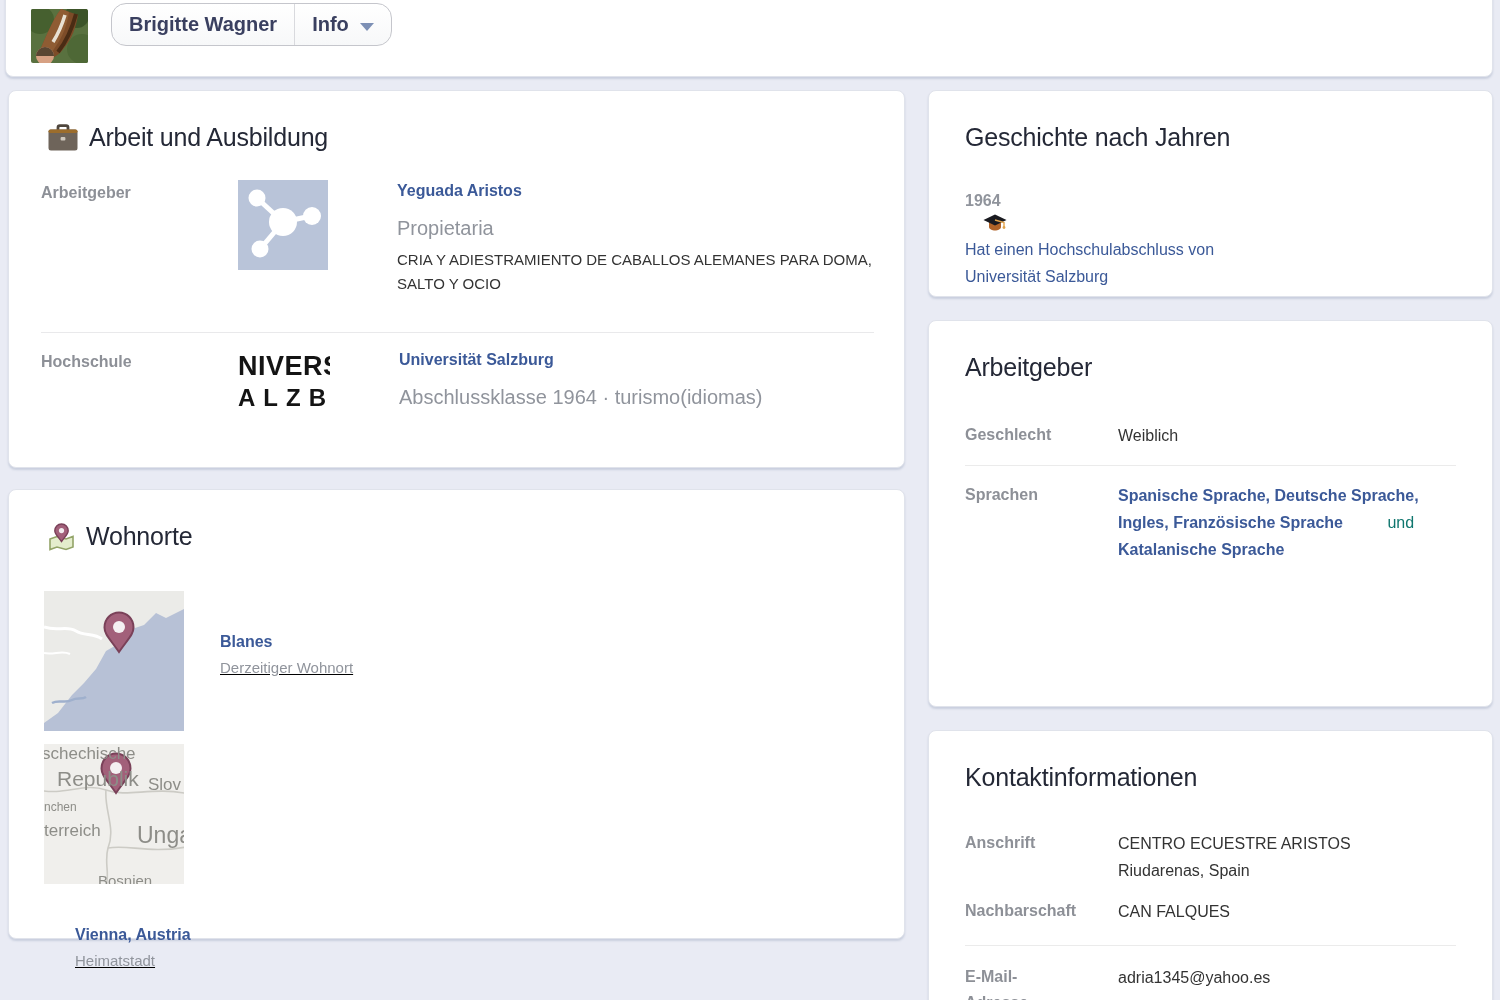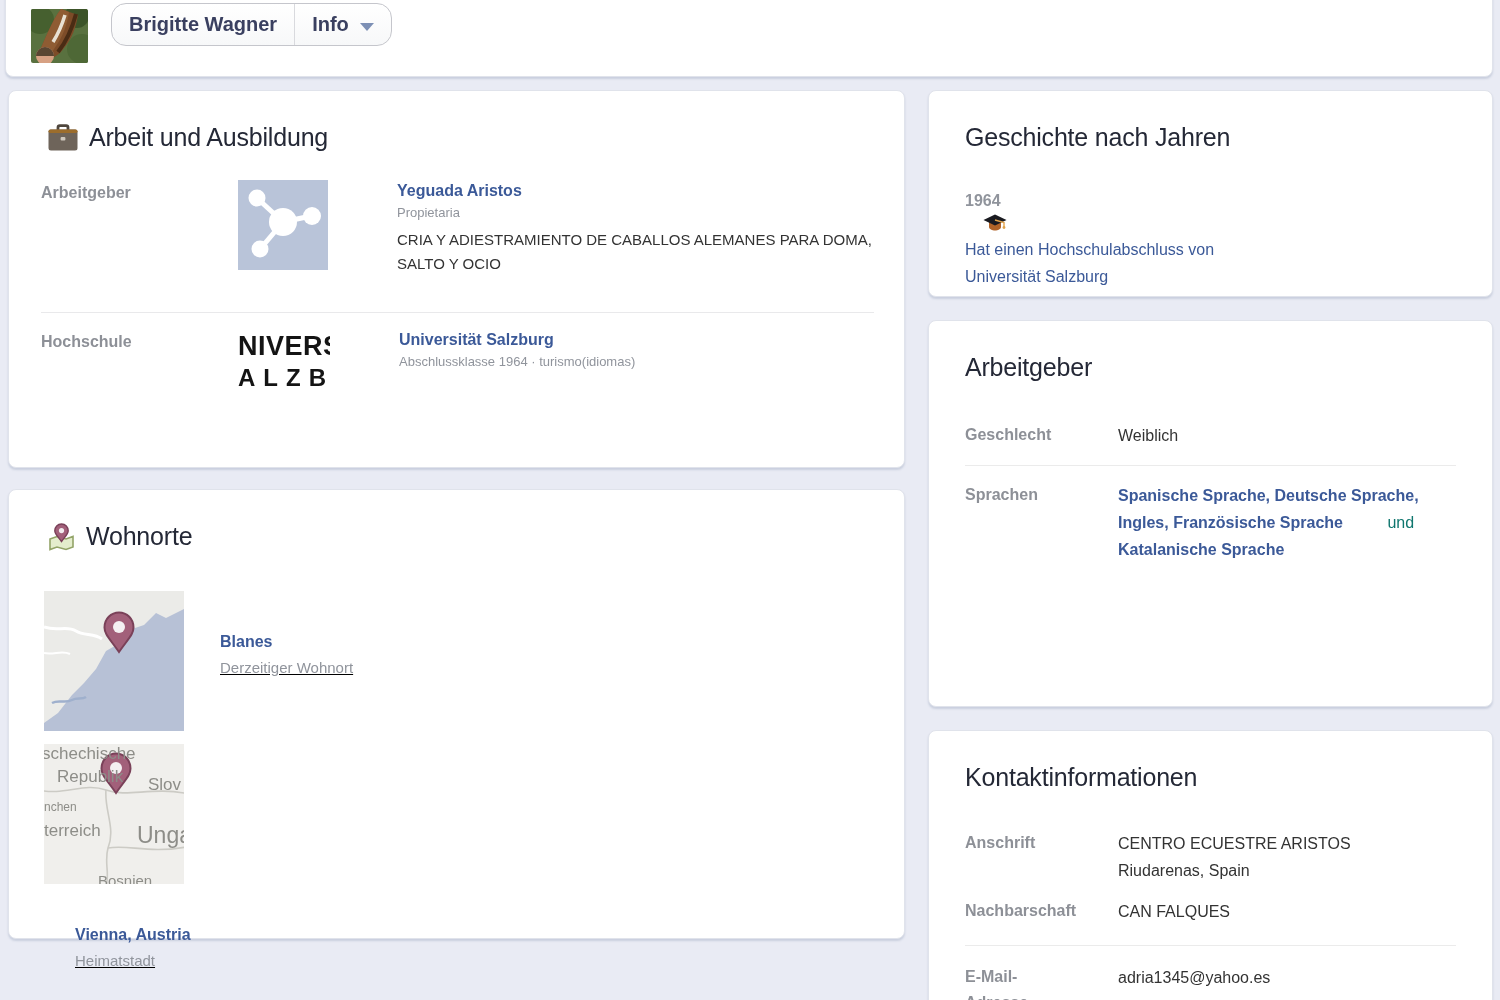--- a/index.html
+++ b/index.html
@@ -35,21 +35,21 @@
 
   
   .work-row{display:flex;margin-top:28px;margin-left:2px;gap:44px;}
   .work-row.second{margin-top:16px;}
   .thumb{flex:none;cursor:pointer;}
   .logo-box{width:92px;height:80px;background:#fff;overflow:hidden;color:#141414;cursor:pointer;}
   .logo-box .l1{font-size:27px;font-weight:bold;letter-spacing:0.5px;line-height:34px;white-space:nowrap;}
   .logo-box .l2{font-size:24px;font-weight:bold;letter-spacing:8px;line-height:30px;white-space:nowrap;}
   .work-text{margin-left:25px;padding-top:2px;}
   .name-link{font-size:16px;font-weight:bold;color:#3b5998;text-decoration:none;cursor:pointer;display:inline-block;}
-  .sub{font-size:13px;color:#90949c;margin-top:5px;}
+  .sub{font-size:20px;color:#90949c;margin-top:17px;}
   .desc{font-size:15px;color:#333;margin-top:8px;max-width:505px;line-height:24px;}
   .work-divider{border:0;border-top:1px solid #e9e9eb;margin:36px 0 16px 2px;}
 
   
   .place-row{display:flex;margin-top:40px;}
   .place-row.second{margin-top:13px;flex-direction:column;}
   .map-thumb{flex:none;width:140px;height:140px;margin-left:5px;position:relative;overflow:hidden;cursor:pointer;background:#f0efec;}
   .place-text{margin-left:36px;margin-top:42px;text-decoration:underline;}
   .place-type{font-size:15px;color:#90949c;margin-top:8px;}
   .map-label{position:absolute;color:#8d8d88;white-space:nowrap;}
@@ -190,21 +190,21 @@
           <rect width="140" height="140" fill="#f0efec"></rect>
           <path d="M-5 46 C20 52 40 38 62 46 C84 54 108 42 145 50" stroke="#cccbc5" stroke-width="1.6" fill="none"></path>
           <path d="M62 46 C60 66 72 84 64 104 C60 118 66 130 62 142" stroke="#cccbc5" stroke-width="1.6" fill="none"></path>
           <path d="M64 104 C84 100 104 110 142 103" stroke="#cccbc5" stroke-width="1.6" fill="none"></path>
           <g transform="translate(56,8)">
             <path d="M16 1.5 C8 1.5 1.5 8 1.5 16.5 C1.5 23.5 7 28 16 41 C25 28 30.5 23.5 30.5 16.5 C30.5 8 24 1.5 16 1.5 Z" fill="#a2607a" stroke="#7a4159" stroke-width="2"></path>
             <circle cx="16" cy="16" r="6" fill="#f4f0f2"></circle>
           </g>
         </svg>
         <span class="map-label" style="left:-2px;top:0;font-size:17px;">schechische</span>
-        <span class="map-label" style="left:13px;top:23px;font-size:17px;">Republik</span>
+        <span class="map-label" style="left:13px;top:23px;font-size:21px;">Republik</span>
         <span class="map-label" style="left:104px;top:31px;font-size:17px;">Slov</span>
         <span class="map-label" style="left:0;top:56px;font-size:12px;">nchen</span>
         <span class="map-label" style="left:0;top:77px;font-size:17px;">terreich</span>
         <span class="map-label" style="left:93px;top:78px;font-size:23px;">Unga</span>
         <span class="map-label" style="left:54px;top:128px;font-size:15px;">Bosnien</span>
       </div>
       <div class="place-text">
         <a class="name-link">Vienna, Austria</a>
         <div class="place-type">Heimatstadt</div>
       </div>

